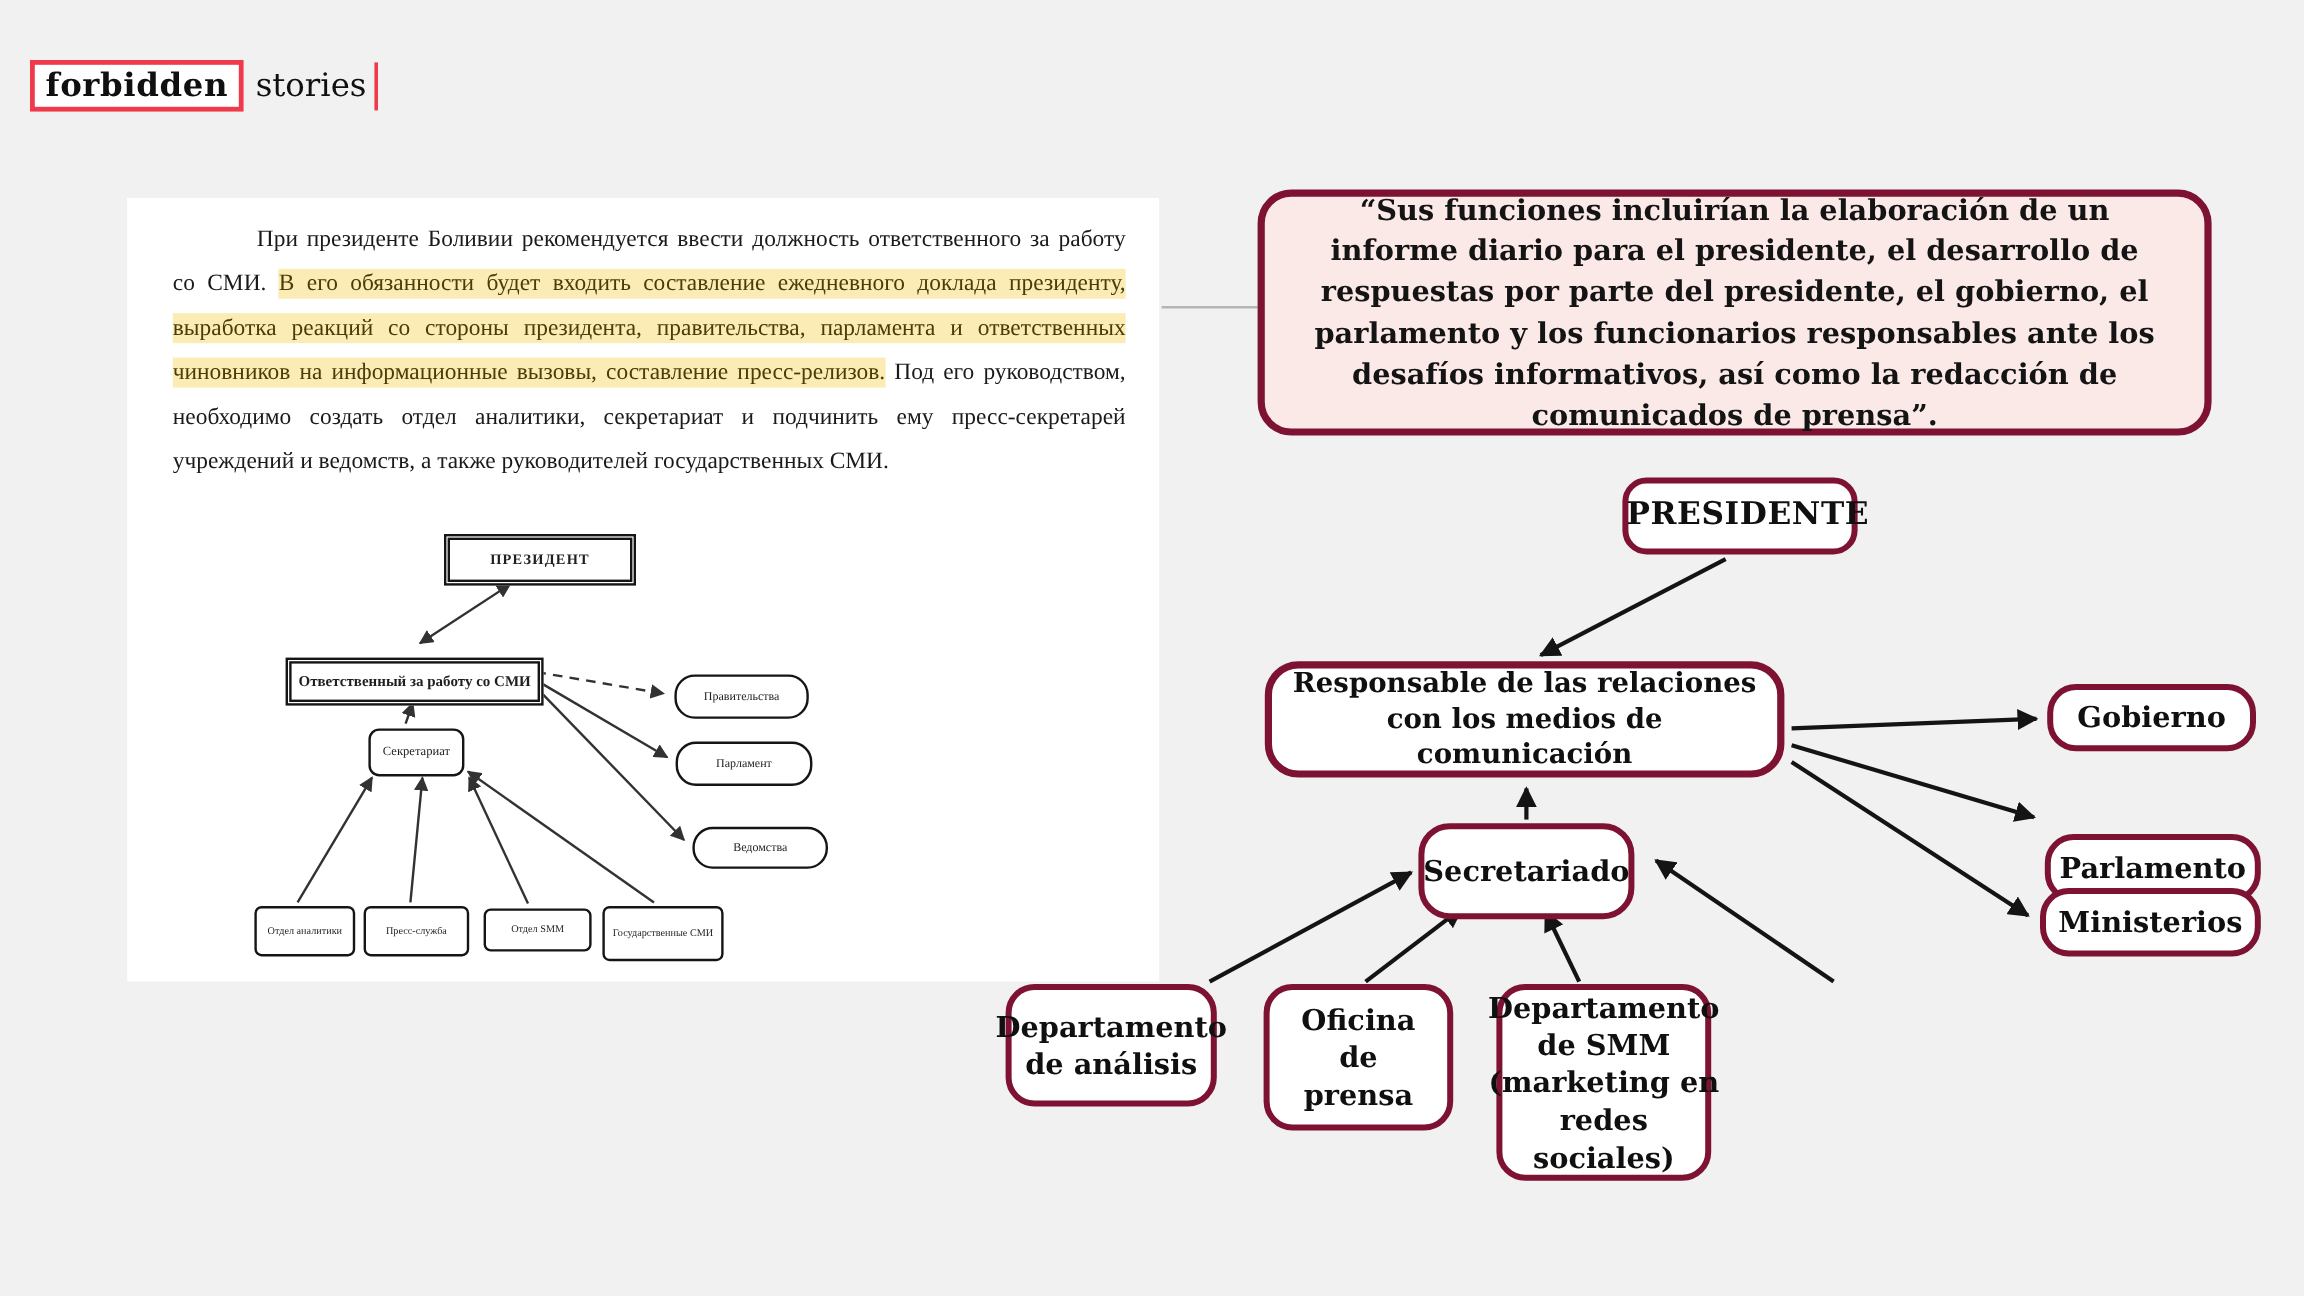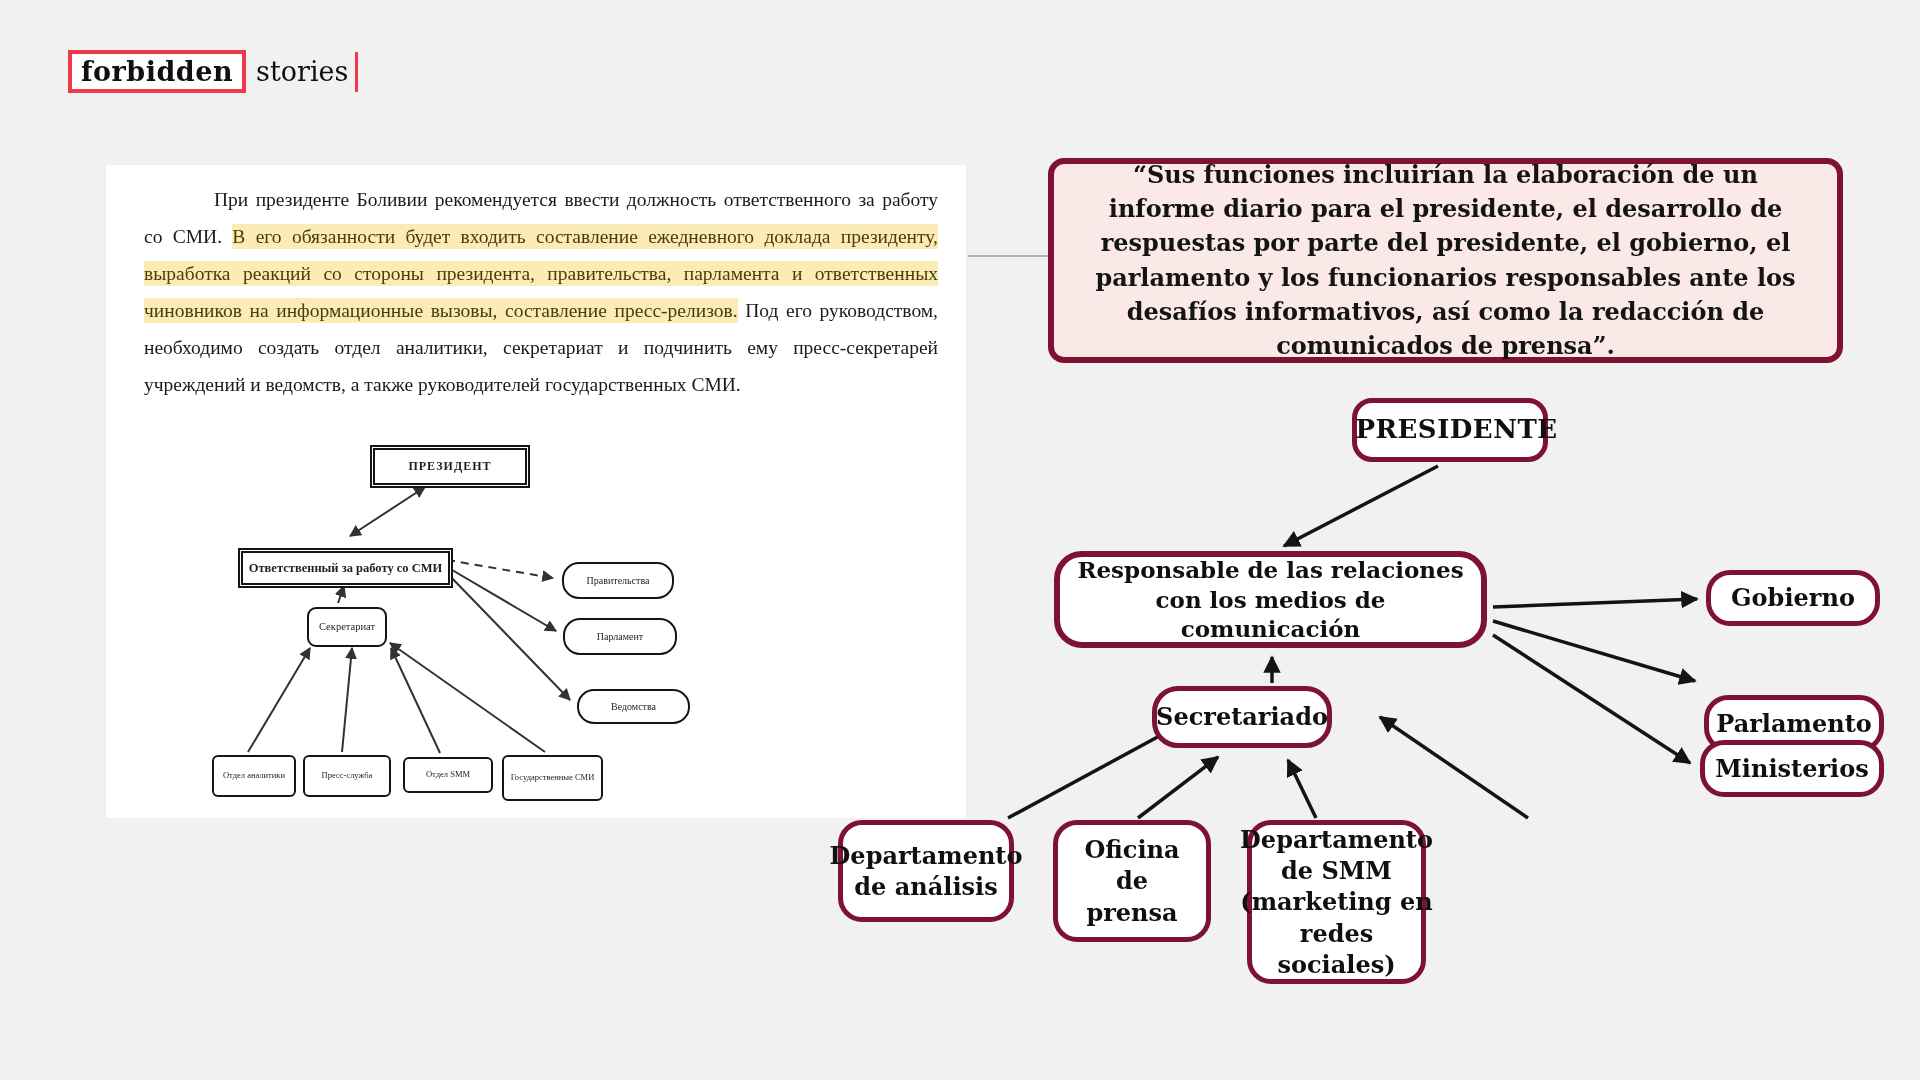--- a/index.html
+++ b/index.html
@@ -2,21 +2,21 @@
 <html><head>
 <meta charset="utf-8">
 <style>
   html,body{margin:0;padding:0;background:#f1f1f1;}
   #stage{position:relative;width:1920px;height:1080px;background:#f1f1f1;overflow:hidden;
          font-family:"DejaVu Serif",serif;}
 
   
   .logo{position:absolute;left:25px;top:50px;display:flex;align-items:center;z-index:2;}
   .logo-box{border:4px solid #ee3a4a;background:#ffffff;padding:2px 9px;
-            font-weight:bold;font-size:27px;color:#101010;letter-spacing:.5px;margin-left:43px;}
+            font-weight:bold;font-size:27px;color:#101010;letter-spacing:.5px;}
   .logo-stories{margin-left:10px;font-size:27px;color:#101010;font-family:"DejaVu Serif",serif;}
   .logo-cursor{width:3px;height:40px;background:#ee3a4a;margin-left:7px;}
 
   
   .document{position:absolute;left:106px;top:165px;width:860px;height:653px;background:#ffffff;}
   .doc-text{position:absolute;left:38px;top:16px;width:794px;
             font-family:"Liberation Serif",serif;font-size:19.5px;line-height:37px;
             color:#1a1a1a;text-align:justify;text-indent:70px;margin:0;
             filter:blur(0.2px);}
   .hl{background:#faecb4;color:#4a3c08;padding:2px 0;}
@@ -34,35 +34,35 @@
   .dd-oval2{left:457px;top:453px;width:110px;height:33px;}
   .dd-oval3{left:471px;top:524px;width:109px;height:31px;}
   .dd-small{border:2.5px solid #151515;border-radius:6px;font-size:8.5px;padding:1px;}
   .dd-small1{left:106px;top:590px;width:78px;height:36px;}
   .dd-small2{left:197px;top:590px;width:82px;height:36px;}
   .dd-small3{left:297px;top:592px;width:84px;height:30px;}
   .dd-small4{left:396px;top:590px;width:95px;height:40px;}
 
   
   .quote-box{position:absolute;left:1048px;top:158px;width:795px;height:205px;z-index:2;
-             background:#fbe9e8;border:6px solid #7e1233;border-radius:16px;
+             background:#fbe9e8;border:6px solid #7e1233;border-radius:28px;
              display:flex;align-items:center;justify-content:center;box-sizing:border-box;
              padding:3px 26px;}
   .quote-text{font-size:24px;font-weight:bold;color:#141414;text-align:center;line-height:1.42;margin:0;}
 
   
   .org-box{position:absolute;background:#ffffff;border:5px solid #7e1233;border-radius:24px;z-index:2;
            display:flex;align-items:center;justify-content:center;text-align:center;
            font-weight:bold;color:#101010;box-sizing:border-box;line-height:1.3;}
   .ob-presidente{left:1352px;top:398px;width:196px;height:64px;font-size:26px;letter-spacing:.5px;border-radius:20px;padding-left:13px;}
   .ob-responsable{left:1054px;top:551px;width:433px;height:97px;font-size:23px;border:6px solid #7e1233;border-radius:28px;padding:0 8px;}
   .ob-gobierno{left:1706px;top:570px;width:174px;height:56px;font-size:24px;}
   .ob-parlamento{left:1704px;top:655px;width:180px;height:57px;font-size:24px;margin-top:40px;}
   .ob-ministerios{left:1700px;top:740px;width:184px;height:57px;font-size:24px;}
-  .ob-secretariado{left:1152px;top:686px;width:180px;height:62px;font-size:24px;border-radius:26px;}
+  .ob-secretariado{left:1182px;top:686px;width:180px;height:80px;font-size:24px;border-radius:26px;}
   .ob-analisis{left:838px;top:820px;width:176px;height:102px;font-size:24px;padding:0 8px;}
   .ob-prensa{left:1053px;top:820px;width:158px;height:122px;font-size:24px;padding:0 12px;}
   .ob-smm{left:1247px;top:820px;width:179px;height:164px;font-size:24px;padding:0 4px;}
   .ob-medios{left:1464px;top:820px;width:181px;height:132px;font-size:24px;padding:0 8px;}
 
   
   .overlay{position:absolute;left:0;top:0;width:1920px;height:1080px;z-index:1;pointer-events:none;}
 </style>
 </head>
 <body>

